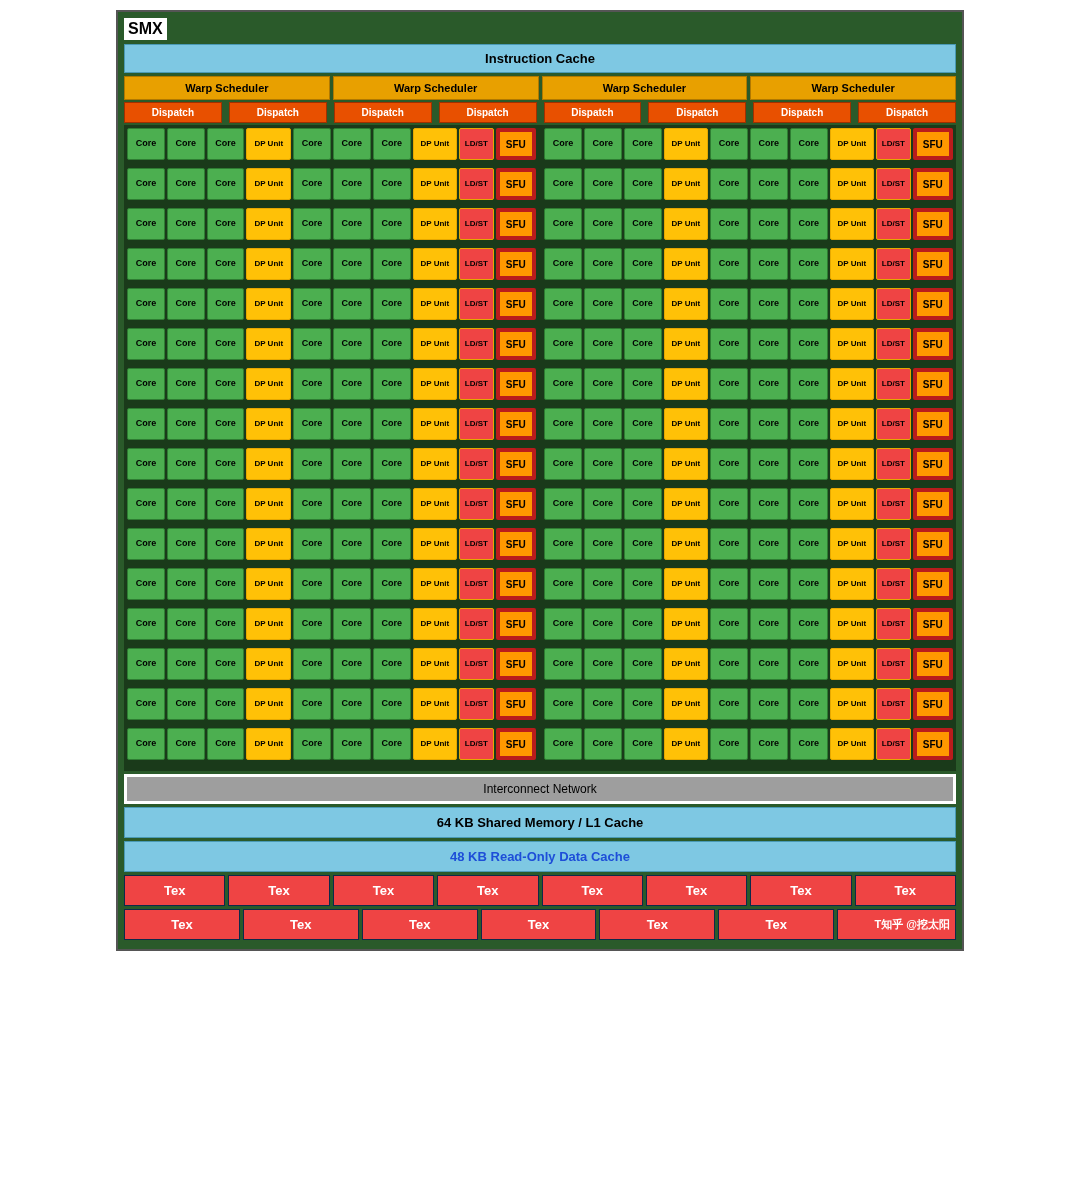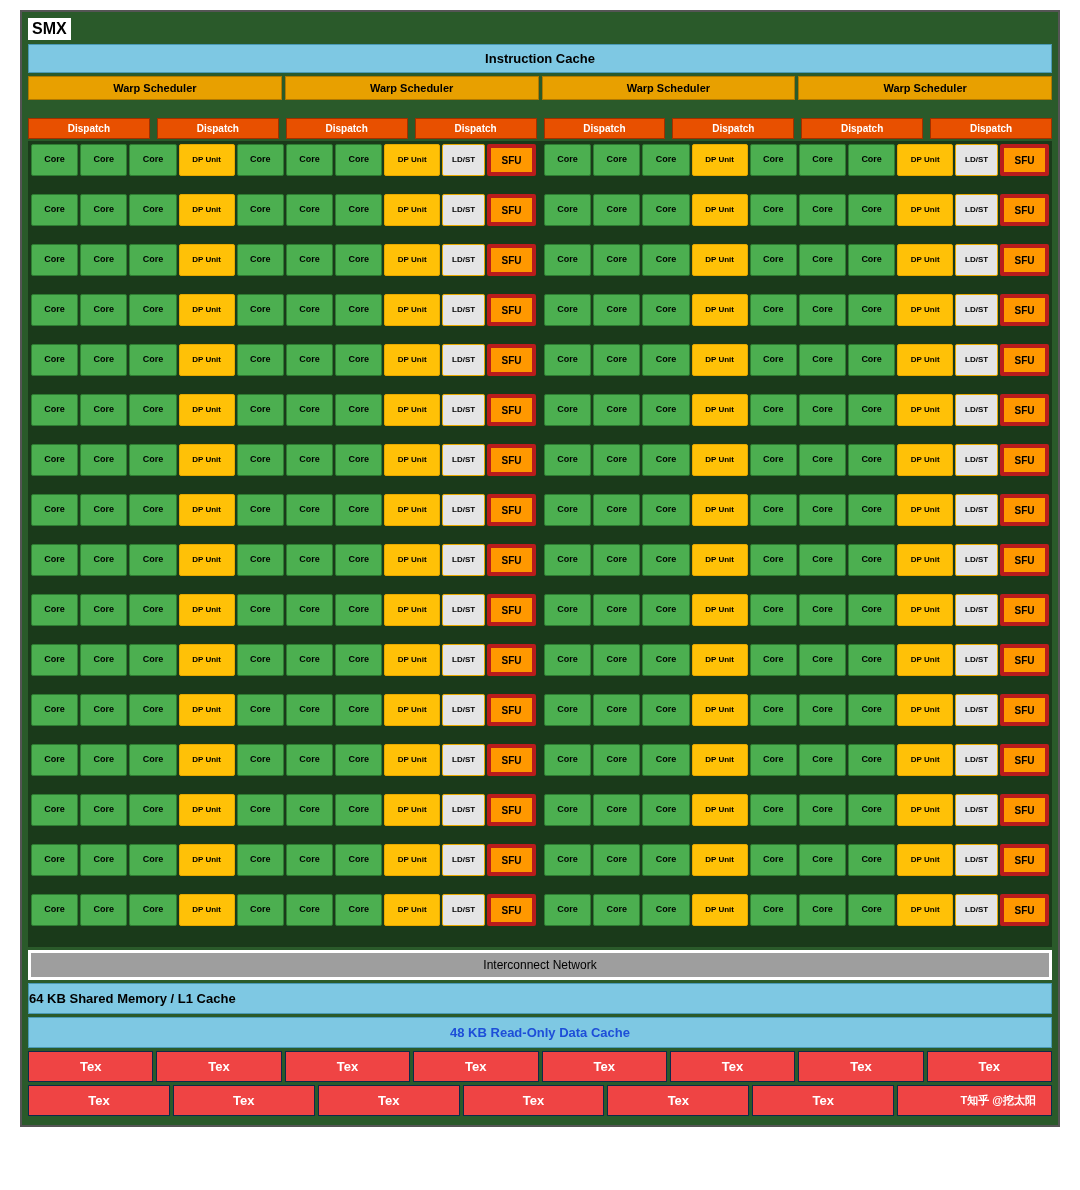--- a/index.html
+++ b/index.html
@@ -8,21 +8,21 @@
       font-family: Arial, sans-serif;
       display: flex;
       justify-content: center;
       align-items: flex-start;
       padding: 10px;
     }
     .smx-container {
       border: 2px solid #555;
       background: #2a5a2a;
       padding: 6px;
-      width: 1040px;
+      width: 848px;
     }
     .smx-title {
       color: #000;
       font-weight: bold;
       font-size: 16px;
       margin-bottom: 4px;
       background: #fff;
       padding: 2px 4px;
       display: inline-block;
     }
@@ -37,21 +37,21 @@
       padding: 6px 16px;
       font-weight: bold;
       font-size: 13px;
       color: #000;
       margin-bottom: 3px;
     }
     
     .warp-row {
       display: flex;
       gap: 3px;
-      margin-bottom: 18px;
+      margin-bottom: 2px;
     }
     .warp-scheduler {
       flex: 1;
       background: #e8a000;
       border: 1px solid #b07800;
       text-align: center;
       padding: 5px 2px;
       font-weight: bold;
       font-size: 11px;
       color: #000;
@@ -85,21 +85,21 @@
     }
     
     .core-grid-wrapper {
       background: #1a3a1a;
       padding: 3px;
       margin-bottom: 3px;
     }
     .core-row {
       display: flex;
       gap: 2px;
-      margin-bottom: 18px;
+      margin-bottom: 8px;
       align-items: stretch;
     }
     .cell {
       display: flex;
       align-items: center;
       justify-content: center;
       font-size: 9px;
       font-weight: bold;
       padding: 3px 1px;
       border-radius: 2px;
@@ -114,21 +114,21 @@
       flex: 1;
     }
     .cell-dp {
       background: #ffc107;
       color: #000;
       border: 1px solid #e6a800;
       flex: 1.2;
       font-size: 8px;
     }
     .cell-ldst {
-      background: #e5e5e5;
+      background: #ef4444;
       color: #000;
       border: 1px solid #e6a800;
       flex: 0.9;
       font-size: 8px;
     }
     .cell-sfu {
       background: #ff9800;
       color: #000;
       border: 4px solid #b91c1c;
       flex: 0.9;
@@ -145,20 +145,21 @@
       border: 3px solid #ffffff;
       text-align: center;
       padding: 5px 0;
       font-size: 12px;
       color: #000;
       margin-bottom: 3px;
     }
     .shared-memory {
       background: #7ec8e3;
       border: 1px solid #4a9ab5;
+      text-align: center;
       padding: 7px 0;
       font-weight: bold;
       font-size: 13px;
       color: #000;
       margin-bottom: 3px;
     }
     .readonly-cache {
       background: #7ec8e3;
       border: 1px solid #4a9ab5;
       text-align: center;
@@ -183,21 +184,21 @@
       font-weight: bold;
       font-size: 13px;
       color: #fff;
     }
     .watermark {
       font-size: 11px;
       color: #fff;
       display: flex;
       align-items: center;
       justify-content: flex-end;
-      padding-right: 15px;
+      padding-right: 5px;
     }
   </style>
 </head>
 <body>
 
 <div class="smx-container">
   <div class="smx-title">SMX</div>
 
   
   <div class="instr-cache row-section">Instruction Cache</div>

